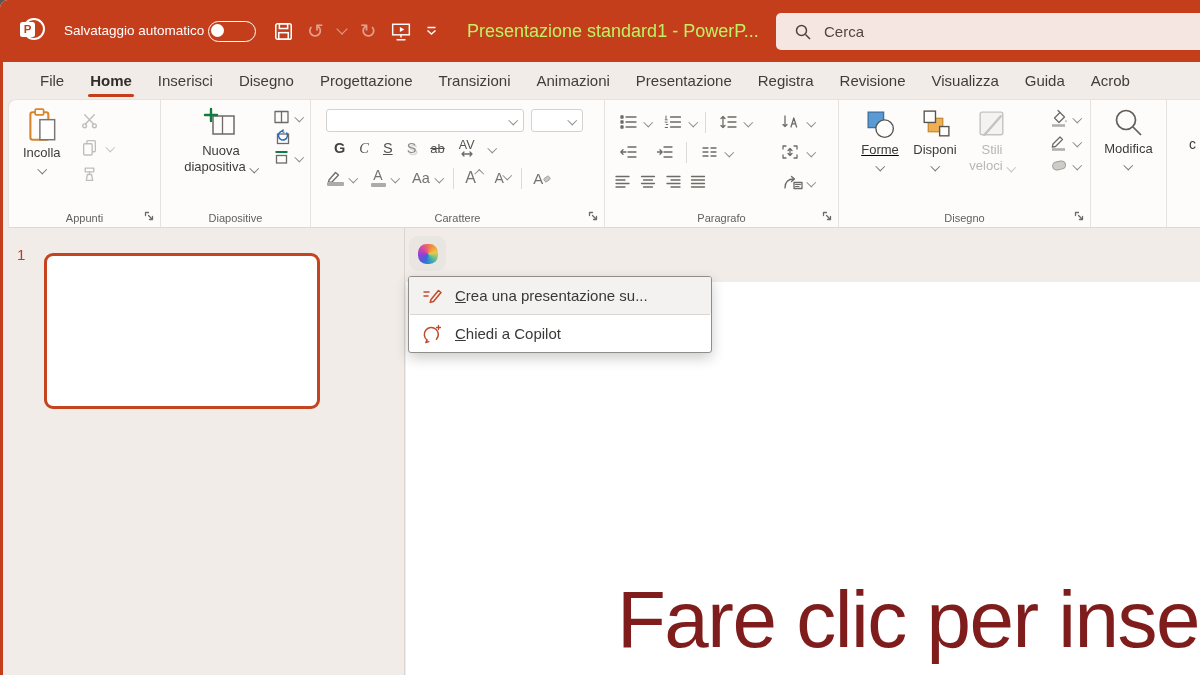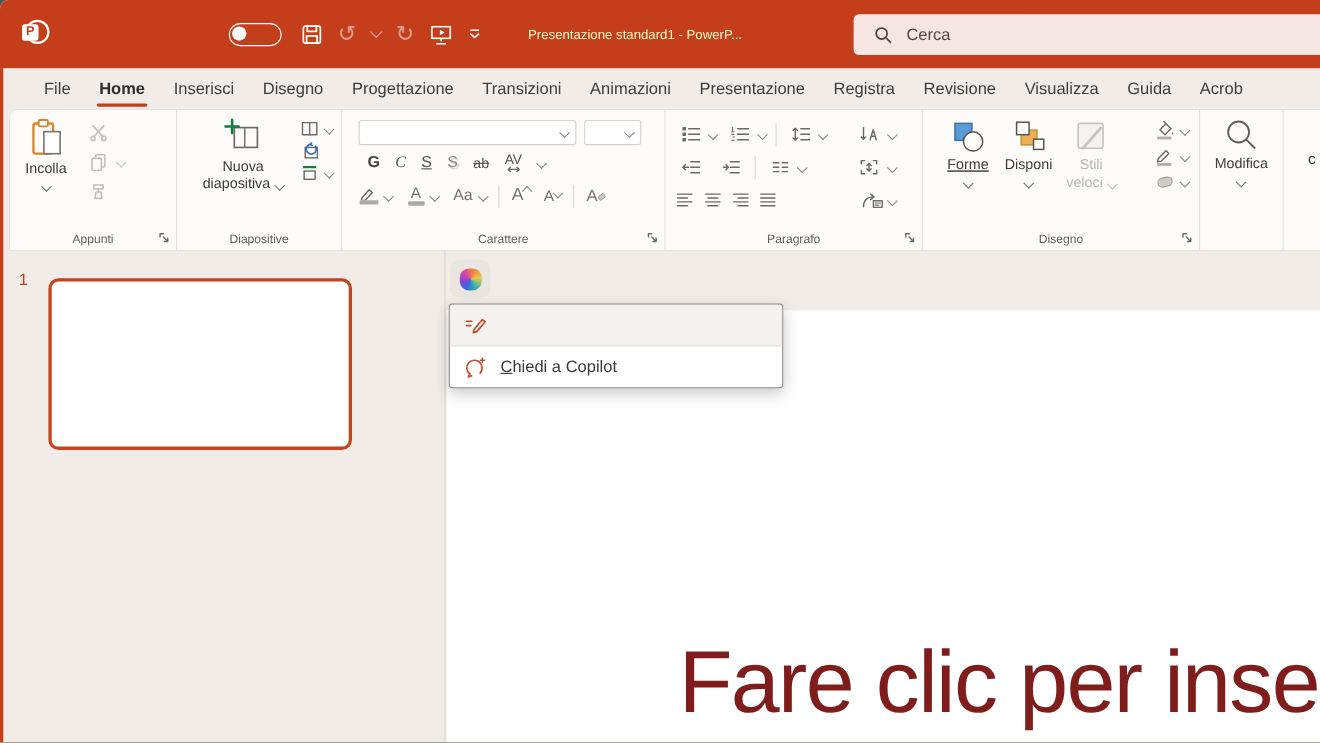--- a/index.html
+++ b/index.html
@@ -11,21 +11,21 @@
   .pp-logo{position:absolute;left:20px;top:18px;width:26px;height:26px;}
   .pp-ring{position:absolute;left:3px;top:0;width:22px;height:22px;border:2.5px solid #fff;border-radius:50%;box-sizing:border-box;}
   .pp-p{position:absolute;left:0;top:4px;width:15px;height:15px;background:#fff;border-radius:2.5px;color:#c43e1c;font-weight:bold;font-size:11.5px;line-height:15px;text-align:center;}
   .autosave-label{position:absolute;left:64px;top:0;line-height:62px;color:#fff;font-size:13.5px;}
   .toggle{position:absolute;left:208px;top:21px;width:48px;height:21px;border:1.6px solid #fff;border-radius:12px;box-sizing:border-box;}
   .knob{position:absolute;left:2px;top:2px;width:13px;height:13px;background:#fff;border-radius:50%;}
   .qat{position:absolute;left:274px;top:0;height:62px;display:flex;align-items:center;gap:14px;color:#fff;}
   .qat .uicon{font-size:20px;line-height:1;}
   .dim{opacity:.5;}
   .qcv{width:7px;height:7px;border-right:1.6px solid #fff;border-bottom:1.6px solid #fff;transform:rotate(45deg);display:inline-block;margin-top:-4px;}
-  .doc-title{position:absolute;left:480px;top:0;line-height:62px;color:#fef9c3;font-size:12px;white-space:nowrap;}
+  .doc-title{position:absolute;left:467px;top:0;line-height:62px;color:#bef264;font-size:18px;white-space:nowrap;}
   .searchbox{position:absolute;left:776px;top:13px;width:440px;height:37px;background:#f5e6e1;border-radius:5px;display:flex;align-items:center;padding-left:19px;gap:13px;box-sizing:border-box;color:#53453f;font-size:15px;}
 
   
   .tabrow{position:absolute;left:0;top:62px;width:100%;height:38px;display:flex;align-items:center;padding-left:27px;font-size:15px;color:#403c39;}
   .tab{padding:0 13px;line-height:38px;position:relative;white-space:nowrap;}
   .tab.active{font-weight:bold;color:#312d2a;}
   .tab.active::after{content:"";position:absolute;left:11px;right:11px;bottom:3px;height:3px;background:#c43e1c;border-radius:2px;}
 
   
   .ribbon{position:absolute;left:8px;right:0;top:99px;height:129px;background:#fdfcfb;border:1px solid #e7e3df;border-right:none;border-bottom:1px solid #dcd8d4;border-radius:8px 0 0 0;box-sizing:border-box;display:flex;}
@@ -80,20 +80,21 @@
 </head>
 <body>
 
 <div class="app">
 
   <div class="titlebar">
     <div class="pp-logo">
       <span class="pp-ring"></span>
       <span class="pp-p">P</span>
     </div>
+    <span class="autosave-label">Salvataggio automatico</span>
     <div class="toggle">
         <span class="knob"></span>
       </div>
     <div class="qat">
       <span>
         <svg width="19" height="19" viewBox="0 0 16 16">
             <g fill="none" stroke="#fff" stroke-width="1.3">
               <rect x="1.5" y="1.5" width="13" height="13" rx="1.5"></rect>
               <rect x="4.5" y="1.5" width="7" height="4"></rect>
               <rect x="4" y="9" width="8" height="5.5"></rect>
@@ -489,20 +490,21 @@
     <span class="cp-logo"></span>
   </button>
   <div class="cp-menu">
     <div class="cp-item first">
       <svg width="20" height="20" viewBox="0 0 20 20">
           <g fill="none" stroke="#c14a2b" stroke-width="1.5" stroke-linecap="round" stroke-linejoin="round">
             <path d="M2 6 h5 M2 10 h4"></path>
             <path d="M9 13.5 L16.5 4.5 l2.5 2 -7.5 9 -3.3 .9 z"></path>
           </g>
         </svg>
+      <span class="txt"><span class="key">C</span><span>rea una presentazione su...</span></span>
     </div>
     <div class="cp-sep"></div>
     <div class="cp-item">
       <svg width="20" height="20" viewBox="0 0 20 20">
           <g fill="none" stroke="#c14a2b" stroke-width="1.5" stroke-linecap="round" stroke-linejoin="round">
             <path d="M5 16 A7 7 0 1 1 14.5 15.2"></path>
             <path d="M5 16 l-1.2 2.6 3 -1"></path>
             <path d="M16.5 1.5 v4 M14.5 3.5 h4" stroke-width="1.3"></path>
           </g>
         </svg>

